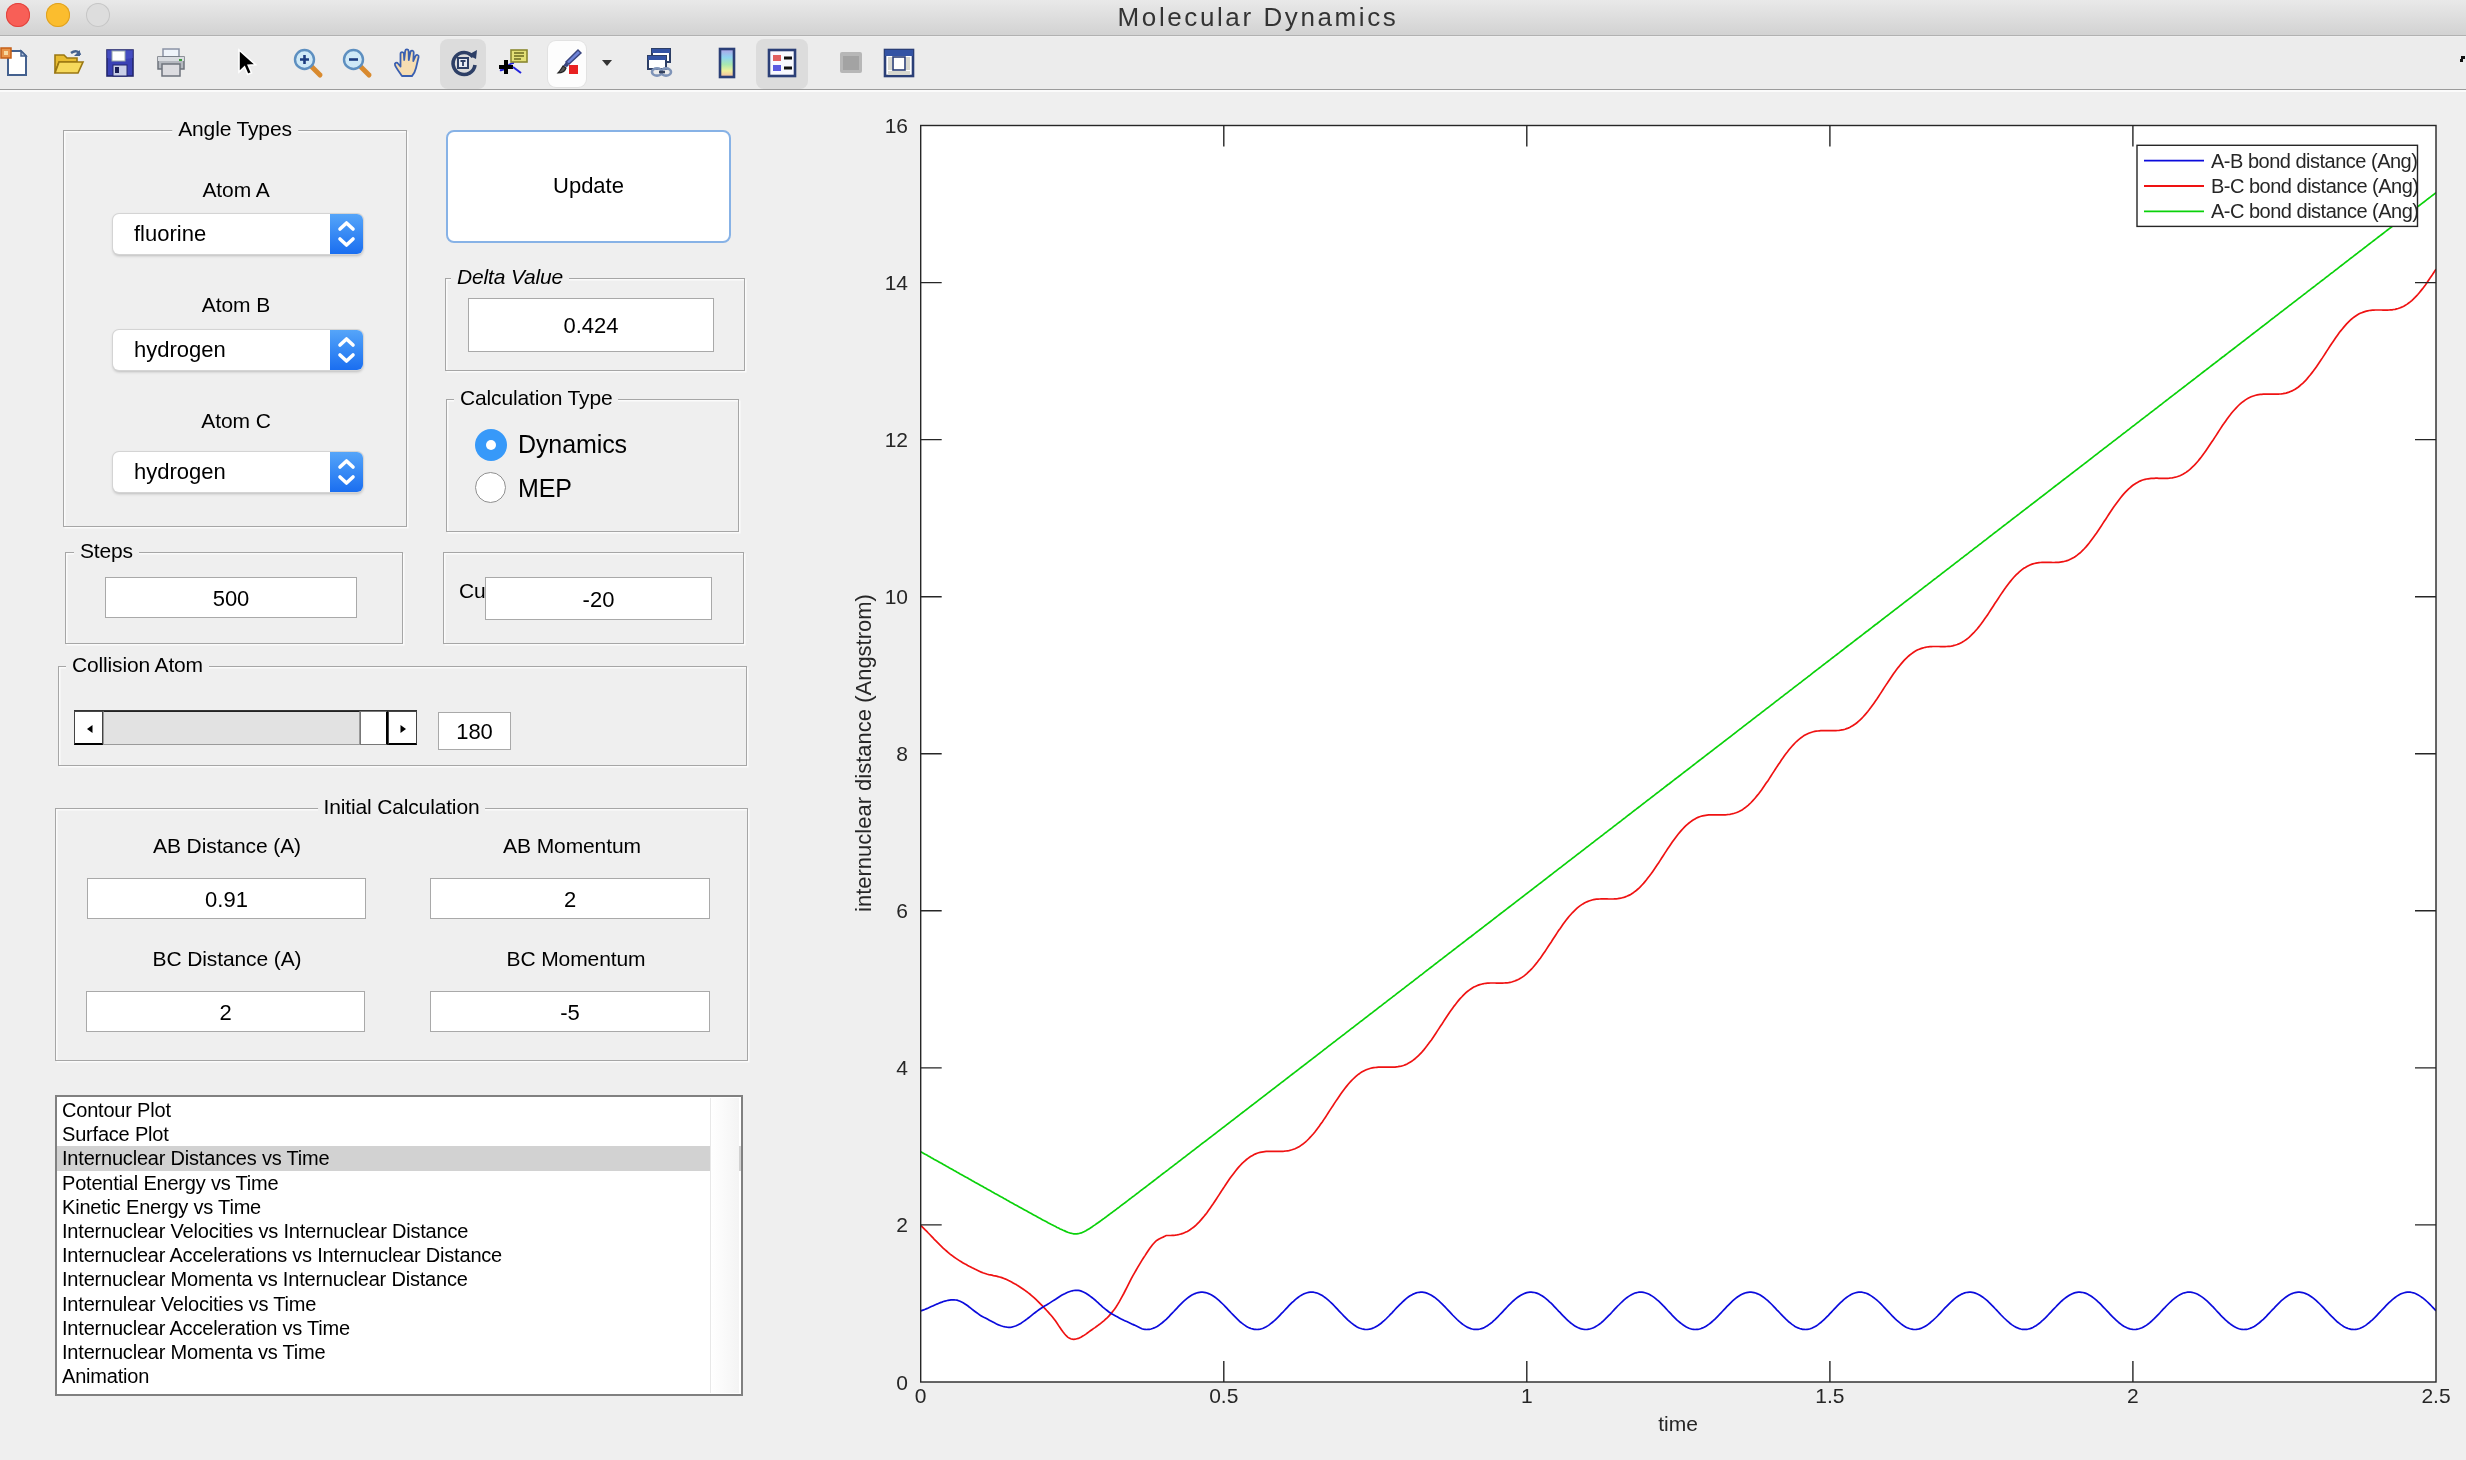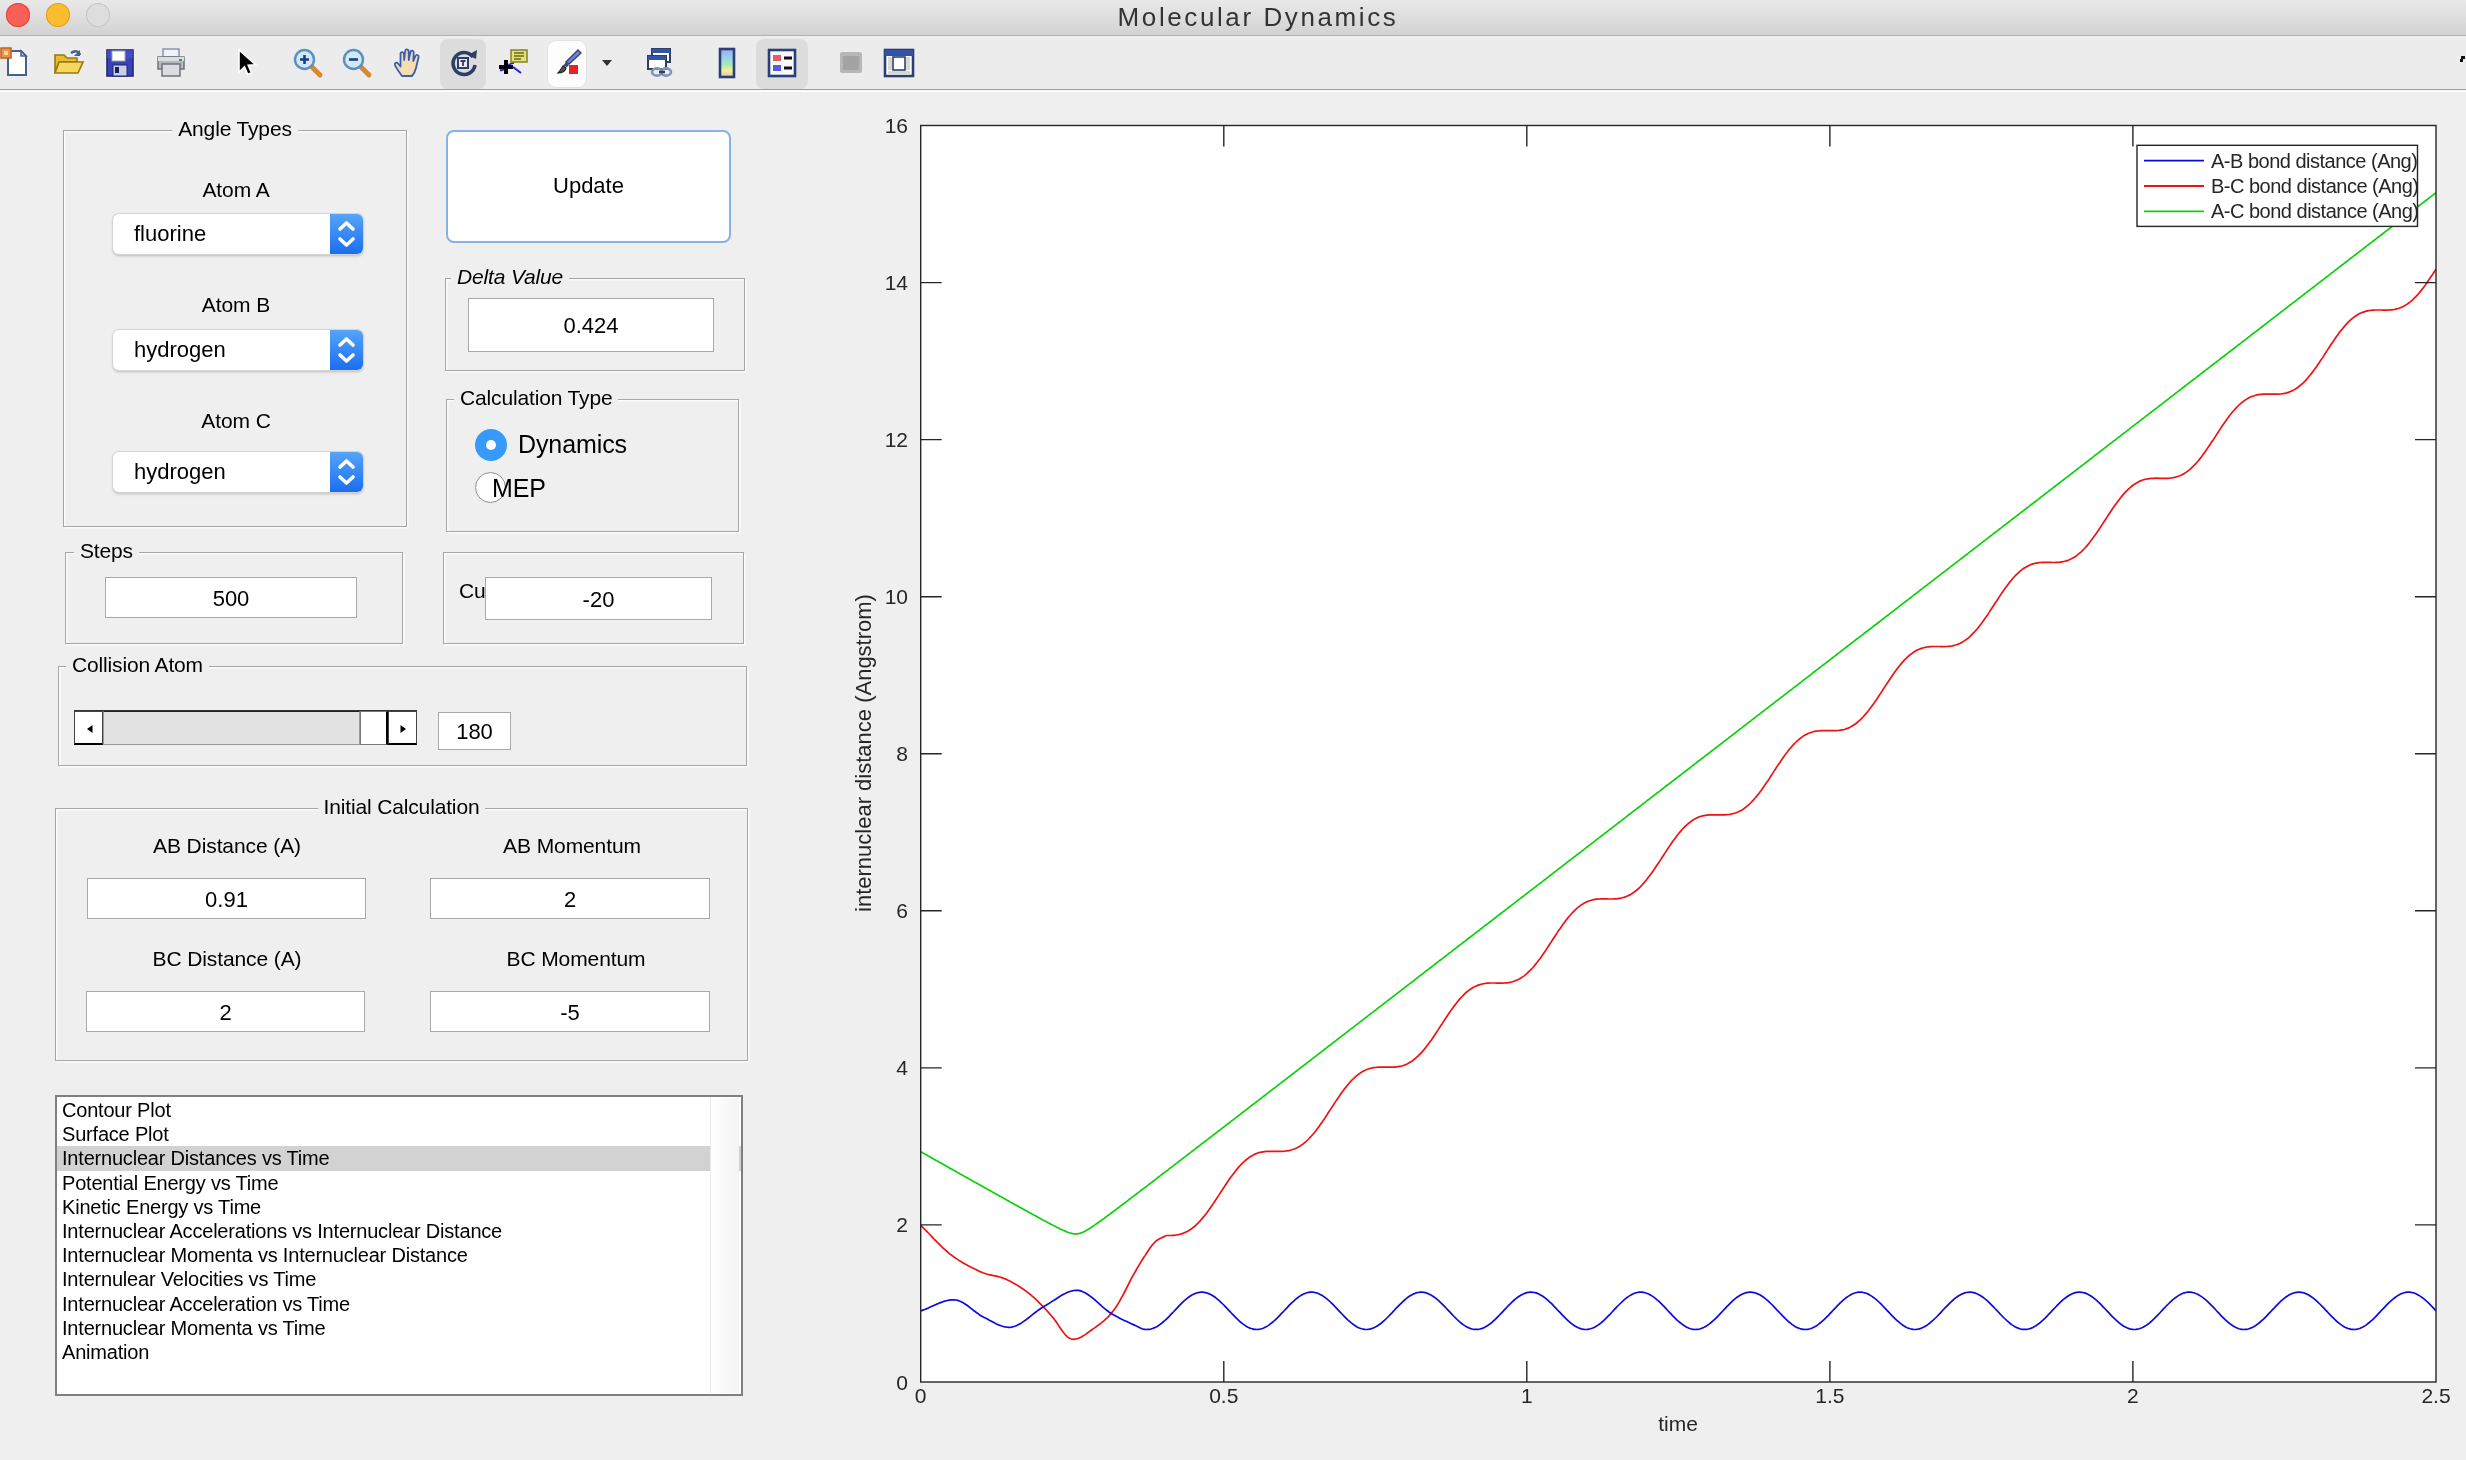--- a/index.html
+++ b/index.html
@@ -223,21 +223,21 @@
 <div class="grp" style="left:445px;top:278px;width:300px;height:93px;">
     <span class="ttl" style="left:5px;font-style:italic;">Delta Value</span>
   </div>
 <div class="edit" style="left:468px;top:298px;width:246px;height:54px;line-height:54px;">0.424</div>
 <div class="grp" style="left:446px;top:399px;width:293px;height:133px;">
     <span class="ttl" style="left:7px;">Calculation Type</span>
   </div>
 <div class="radio on" style="left:475px;top:429px;"></div>
 <div class="lab2" style="left:518px;top:430px;">Dynamics</div>
 <div class="radio" style="left:475px;top:472px;"></div>
-<div class="lab2" style="left:492px;top:474px;">MEP</div>
+<div class="lab2" style="left:518px;top:474px;">MEP</div>
 <div class="grp" style="left:65px;top:552px;width:338px;height:92px;">
     <span class="ttl" style="left:8px;">Steps</span>
   </div>
 <div class="edit" style="left:105px;top:577px;width:252px;height:41px;line-height:41px;">500</div>
 <div class="grp" style="left:443px;top:552px;width:301px;height:92px;">
     <span class="ttl" style="left:9px;margin-top:40px;">Cutoff (Kcal/ mol)</span>
   </div>
 <div class="edit" style="left:485px;top:577px;width:227px;height:43px;line-height:43px;">-20</div>
 <div class="grp" style="left:58px;top:666px;width:689px;height:100px;">
     <span class="ttl" style="left:7px;">Collision Atom</span>
@@ -263,19 +263,20 @@
 <div class="lab" style="left:-73px;top:947px;">BC Distance (A)</div>
 <div class="lab" style="left:276px;top:947px;">BC Momentum</div>
 <div class="edit" style="left:86px;top:991px;width:279px;height:41px;line-height:41px;">2</div>
 <div class="edit" style="left:430px;top:991px;width:280px;height:41px;line-height:41px;">-5</div>
 <div id="listbox">
     <div class="li">Contour Plot</div>
     <div class="li">Surface Plot</div>
     <div class="li sel">Internuclear Distances vs Time</div>
     <div class="li">Potential Energy vs Time</div>
     <div class="li">Kinetic Energy vs Time</div>
+    <div class="li">Internuclear Velocities vs Internuclear Distance</div>
     <div class="li">Internuclear Accelerations vs Internuclear Distance</div>
     <div class="li">Internuclear Momenta vs Internuclear Distance</div>
     <div class="li">Internulear Velocities vs Time</div>
     <div class="li">Internuclear Acceleration vs Time</div>
     <div class="li">Internuclear Momenta vs Time</div>
     <div class="li">Animation</div>
     <div id="lbsb"></div>
   </div>
 </body></html>

